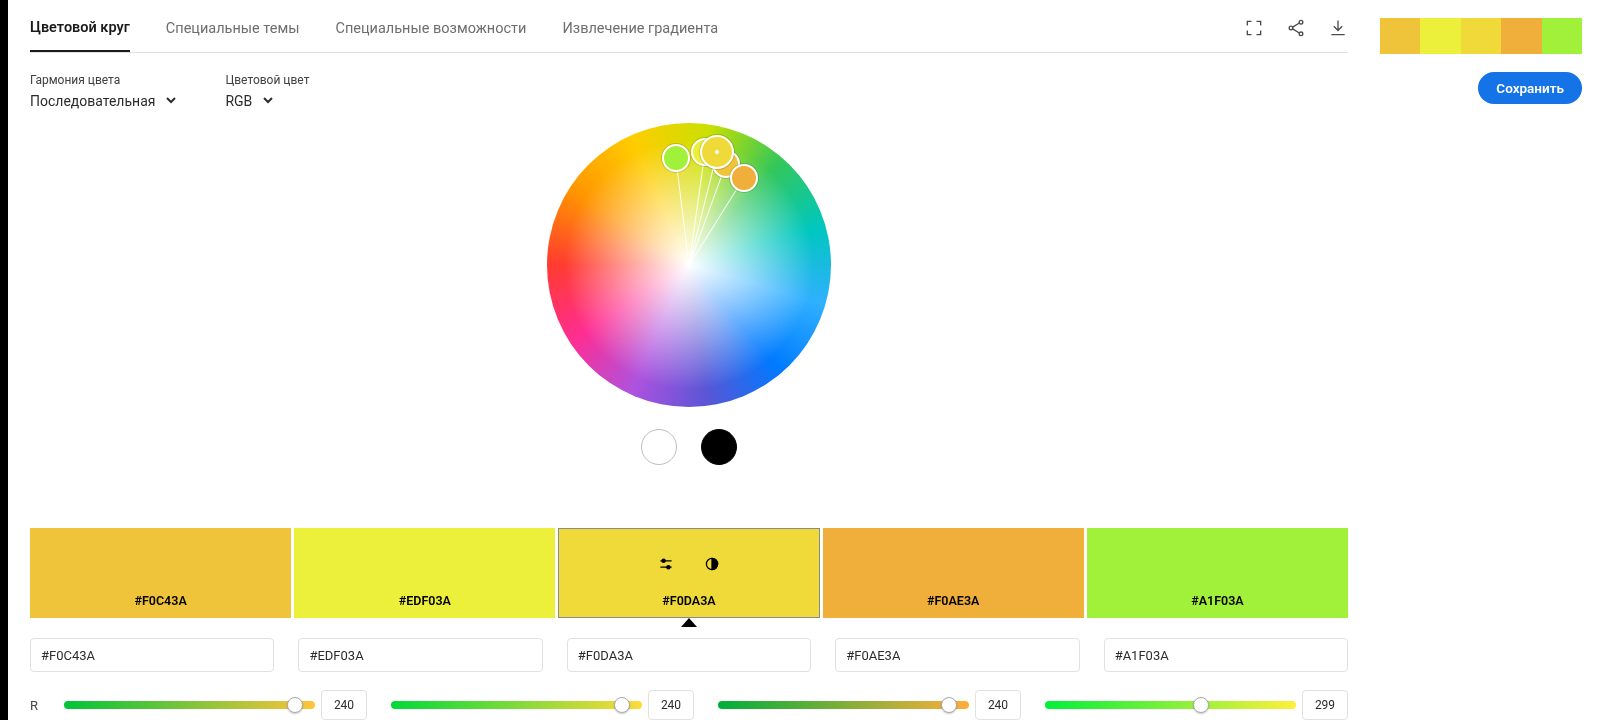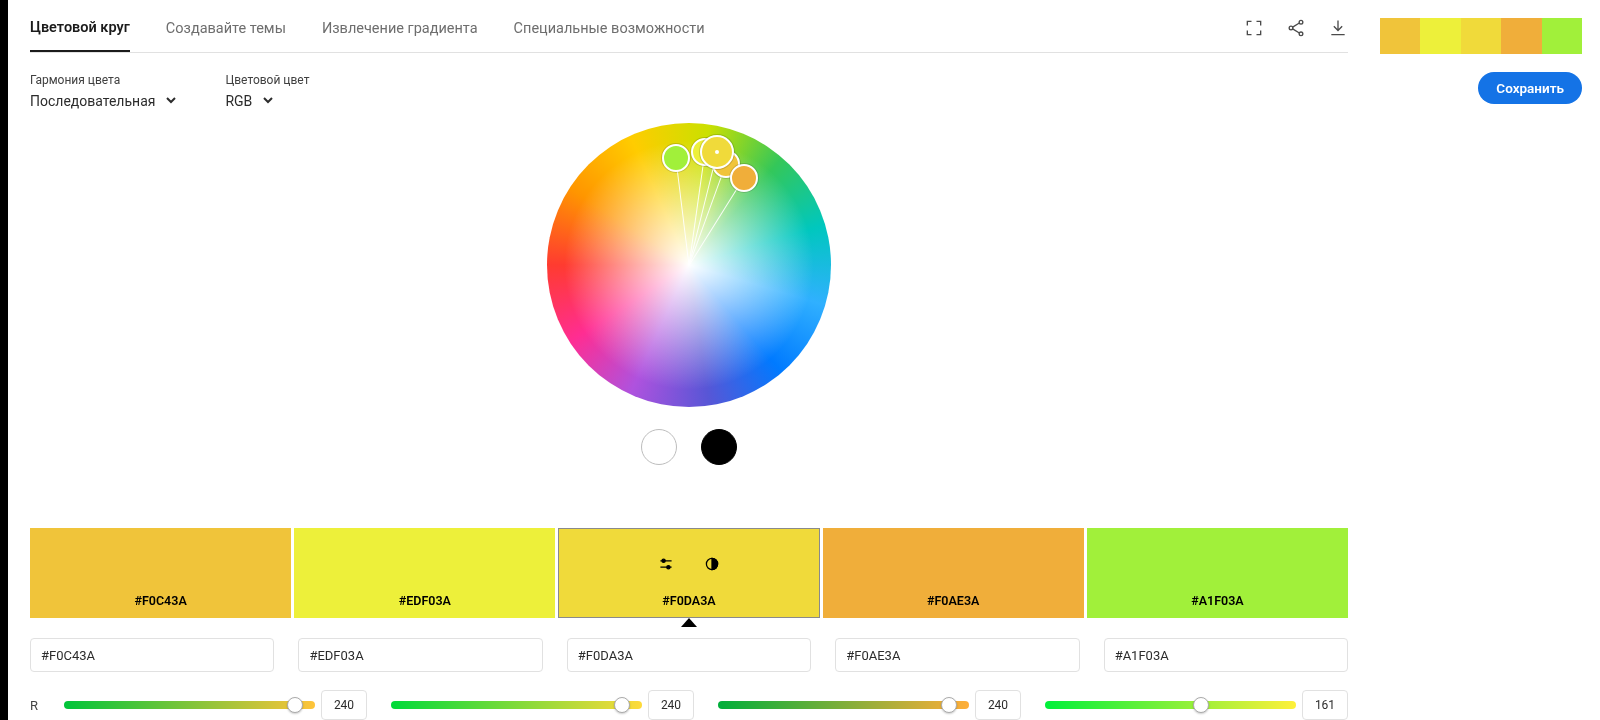--- a/index.html
+++ b/index.html
@@ -75,23 +75,23 @@
 </head>
 <body>
 
 <div class="app">
   <div class="left-rail"></div>
 
   <div class="main">
 
     <div class="tabs">
       <div class="tab active">Цветовой круг</div>
-      <div class="tab">Создавайте темы</div>
+      <div class="tab">Специальные темы</div>
+      <div class="tab">Специальные возможности</div>
       <div class="tab">Извлечение градиента</div>
-      <div class="tab">Специальные возможности</div>
       <div class="tab-icons">
         <span class="ticon"><svg viewBox="0 0 24 24">
               <path d="M4 9V4h5M20 9V4h-5M4 15v5h5M20 15v5h-5"></path>
             </svg></span>
         <span class="ticon"><svg viewBox="0 0 24 24">
               <circle cx="18" cy="5" r="2.2"></circle>
               <circle cx="6" cy="12" r="2.2"></circle>
               <circle cx="18" cy="19" r="2.2"></circle>
               <path d="M8 11l8-5M8 13l8 5"></path>
             </svg></span>
@@ -196,21 +196,21 @@
         <div class="slider-group">
           <div class="track" style="background:linear-gradient(90deg,#00AE3A,#ffAE3A)">
             <div class="thumb" style="left:92%"></div>
           </div>
           <div class="val">240</div>
         </div>
         <div class="slider-group">
           <div class="track" style="background:linear-gradient(90deg,#00F03A,#ffF03A)">
             <div class="thumb" style="left:62%"></div>
           </div>
-          <div class="val">161</div>
+          <div class="val">299</div>
         </div>
       </div>
   </div>
 
   <div class="right">
     <div class="mini-pal" id="minipal">
         <div style="background: rgb(240, 196, 58);"></div>
         <div style="background: rgb(237, 240, 58);"></div>
         <div style="background: rgb(240, 218, 58);"></div>
         <div style="background: rgb(240, 174, 58);"></div>

